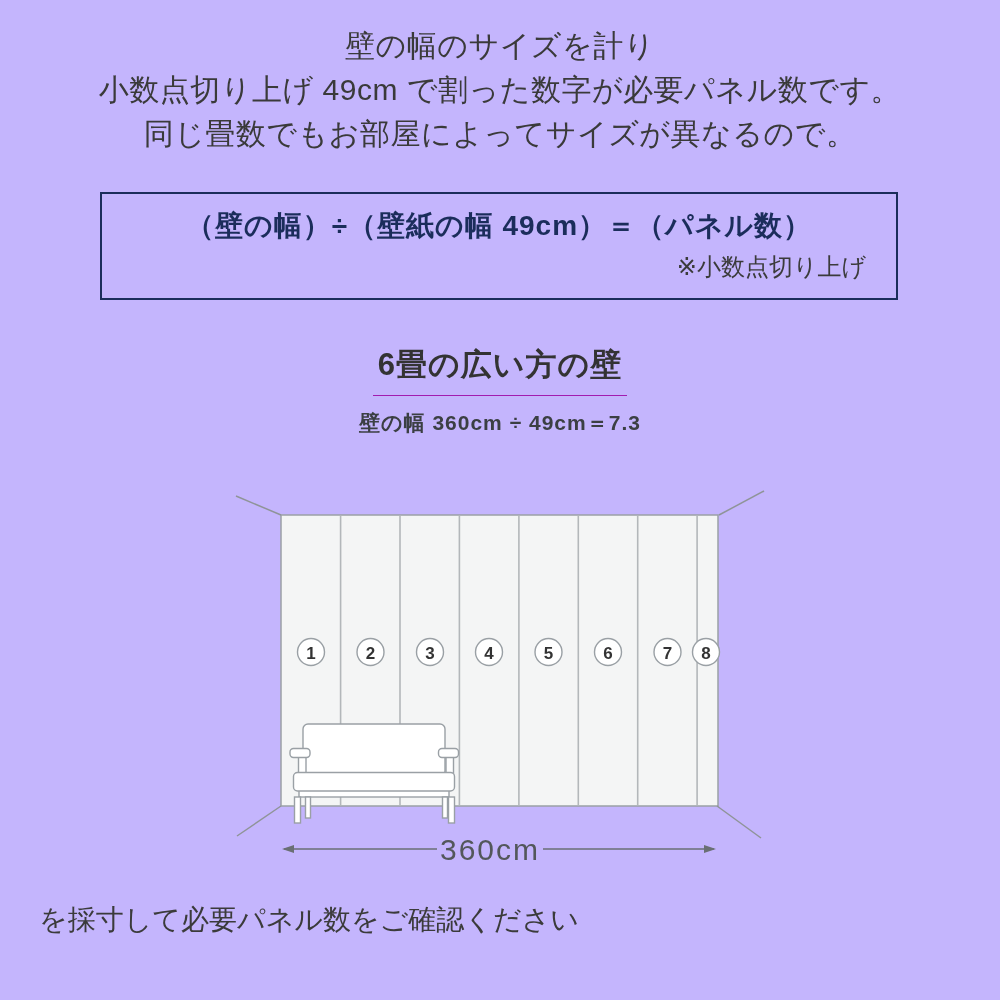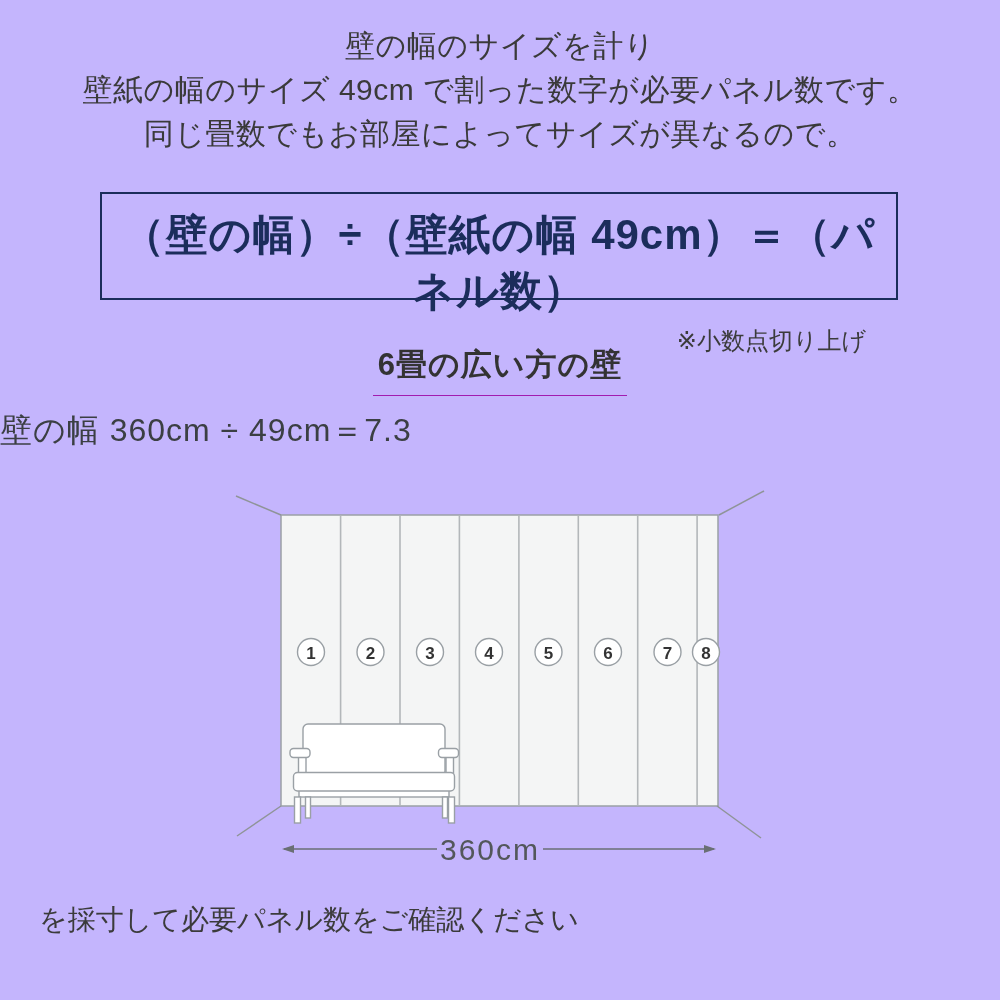--- a/index.html
+++ b/index.html
@@ -25,21 +25,21 @@
   .formula-box {
     position: absolute;
     top: 192px; left: 100px;
     width: 798px; height: 108px;
     border: 2px solid #1b2d5b;
     box-sizing: border-box;
   }
   .formula-eq {
     margin-top: 13px;
     text-align: center;
-    font-size: 42px;
+    font-size: 28px;
     font-weight: 700;
     color: #1b2d5b;
     letter-spacing: 1px;
   }
   .formula-note {
     margin-top: 6px;
     text-align: right;
     padding-right: 30px;
     font-size: 24px;
     color: #3b3b3b;
@@ -57,24 +57,25 @@
     font-weight: 700;
     color: #333333;
     letter-spacing: 1px;
     padding: 0 5px 9px 5px;
     border-bottom: 1px solid #a21caf;
   }
   .calc-line {
     position: absolute;
     left: 0;
     width: 100%;
-    text-align: left;
-    font-size: 32px;
+    text-align: center;
+    font-size: 21px;
     color: #3b3f43;
     letter-spacing: 1px;
+    font-weight: bold;
   }
   .calc-division { top: 409px; }
   .calc-result { top: 452px; }
   .diagram-wrap {
     position: absolute;
     top: 482px; left: 215px;
     width: 570px; height: 392px;
   }
   .footnote {
     position: absolute;
@@ -88,21 +89,21 @@
   .panel-num { font-size: 17px; font-weight: 700; fill: #333333; }
   .dim-label { font-size: 30px; fill: #53575b; letter-spacing: 2px; }
 </style>
 </head>
 <body>
 
 <div class="page">
 
   <div class="intro">
     <div>壁の幅のサイズを計り</div>
-    <div>壁紙の幅のサイズ 49cm で割った数字が必要パネル数です。</div>
+    <div>小数点切り上げ 49cm で割った数字が必要パネル数です。</div>
     <div>同じ畳数でもお部屋によってサイズが異なるので。</div>
   </div>
 
   <div class="formula-box">
     <div class="formula-eq">（壁の幅）÷（壁紙の幅 49cm）＝（パネル数）</div>
     <div class="formula-note">※小数点切り上げ</div>
   </div>
 
   <div class="example-title-wrap">
     <span class="example-title">6畳の広い方の壁</span>

